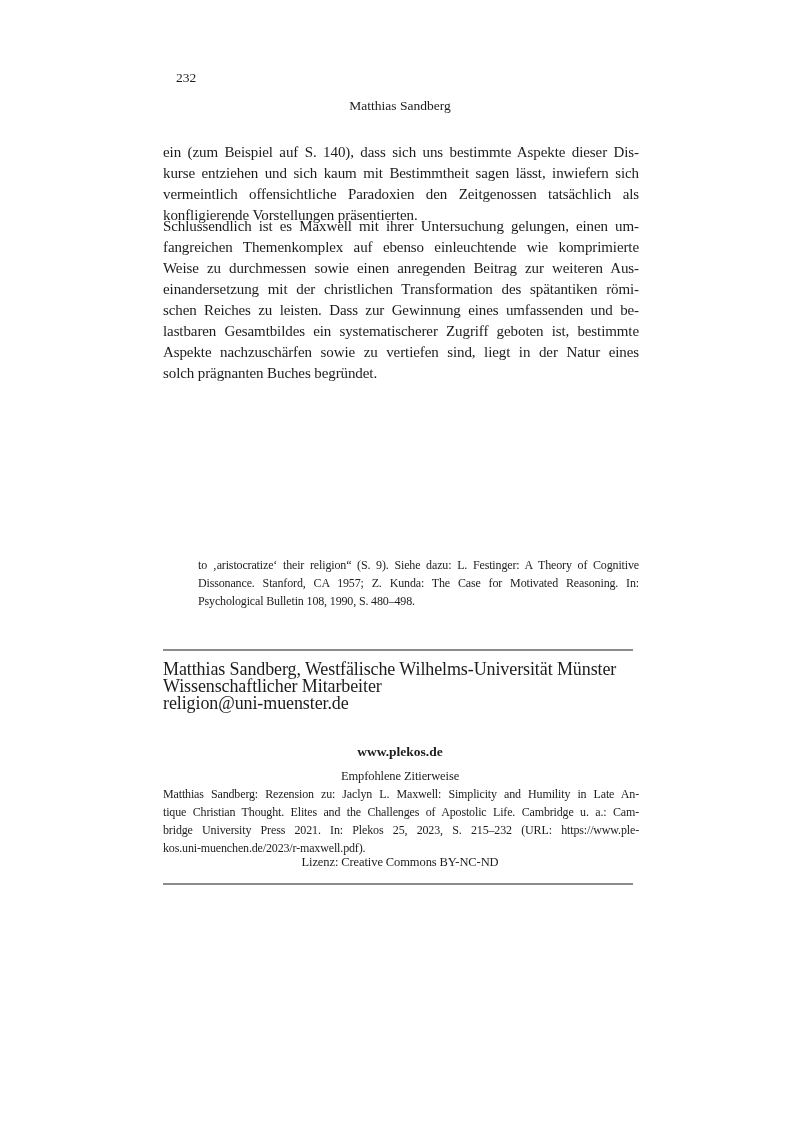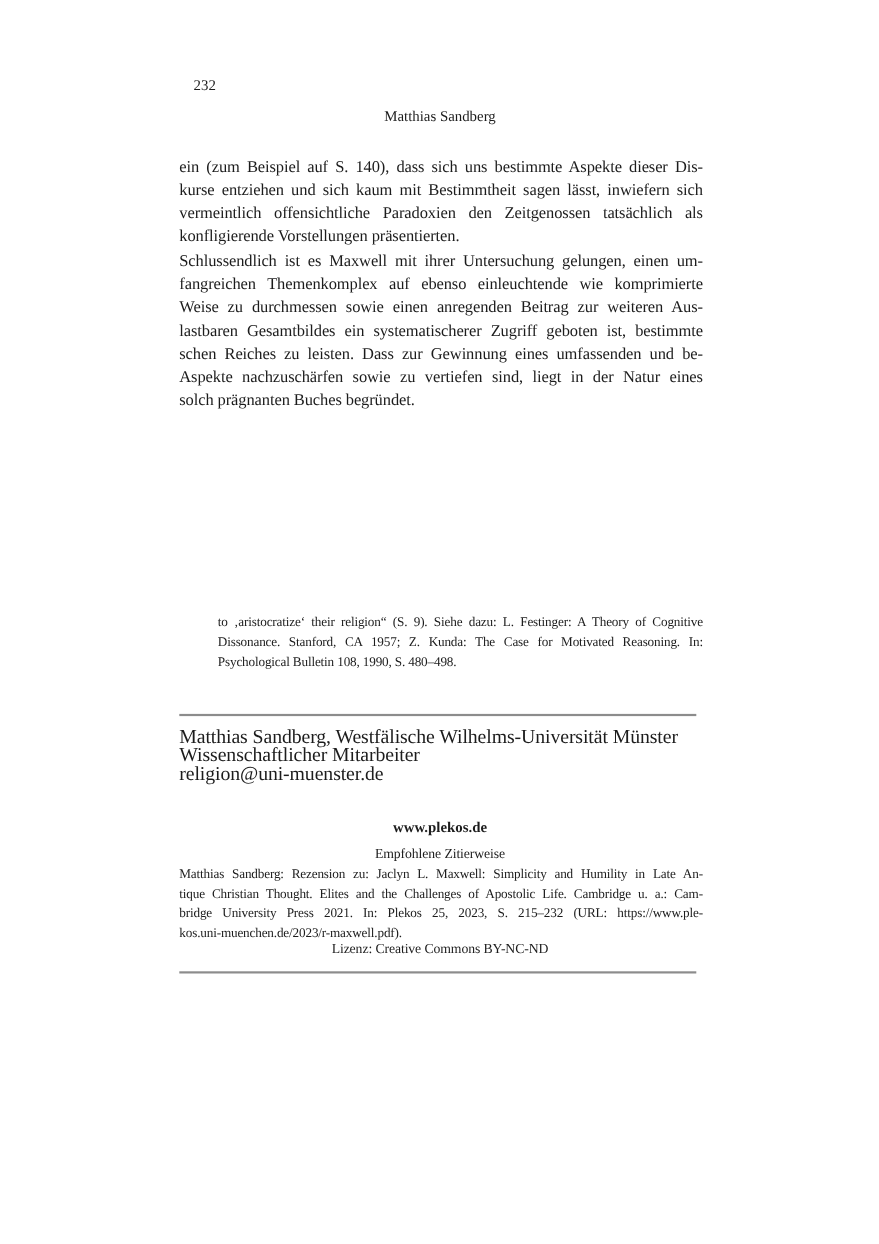--- a/index.html
+++ b/index.html
@@ -51,26 +51,27 @@
   <div class="abs header-text" style="left:176px; top:70px;">232</div>
   <div class="abs header-text centered" style="left:163px; top:70px; width:474px;margin-top:28px;">Matthias Sandberg</div>
 
   <div class="abs body-text justified" style="left:163px; top:142px; width:476px;">
       <div class="line">ein (zum Beispiel auf S. 140), dass sich uns bestimmte Aspekte dieser Dis-</div>
       <div class="line">kurse entziehen und sich kaum mit Bestimmtheit sagen lässt, inwiefern sich</div>
       <div class="line">vermeintlich offensichtliche Paradoxien den Zeitgenossen tatsächlich als</div>
       <div class="line">konfligierende Vorstellungen präsentierten.</div>
     </div>
 
-  <div class="abs body-text justified" style="left:163px; top:228px; width:476px;">
+  <div class="abs body-text justified" style="left:163px; top:216px; width:476px;">
       <div class="line">Schlussendlich ist es Maxwell mit ihrer Untersuchung gelungen, einen um-</div>
       <div class="line">fangreichen Themenkomplex auf ebenso einleuchtende wie komprimierte</div>
       <div class="line">Weise zu durchmessen sowie einen anregenden Beitrag zur weiteren Aus-</div>
+      <div class="line">einandersetzung mit der christlichen Transformation des spätantiken römi-</div>
+      <div class="line">schen Reiches zu leisten. Dass zur Gewinnung eines umfassenden und be-</div>
       <div class="line">lastbaren Gesamtbildes ein systematischerer Zugriff geboten ist, bestimmte</div>
-      <div class="line">schen Reiches zu leisten. Dass zur Gewinnung eines umfassenden und be-</div>
       <div class="line">Aspekte nachzuschärfen sowie zu vertiefen sind, liegt in der Natur eines</div>
       <div class="line">solch prägnanten Buches begründet.</div>
     </div>
 
   <div class="abs small-text justified" style="left:198px; top:556px; width:441px;">
       <div class="line">to ‚aristocratize‘ their religion“ (S. 9). Siehe dazu: L. Festinger: A Theory of Cognitive</div>
       <div class="line">Dissonance. Stanford, CA 1957; Z. Kunda: The Case for Motivated Reasoning. In:</div>
       <div class="line">Psychological Bulletin 108, 1990, S. 480–498.</div>
     </div>
 

